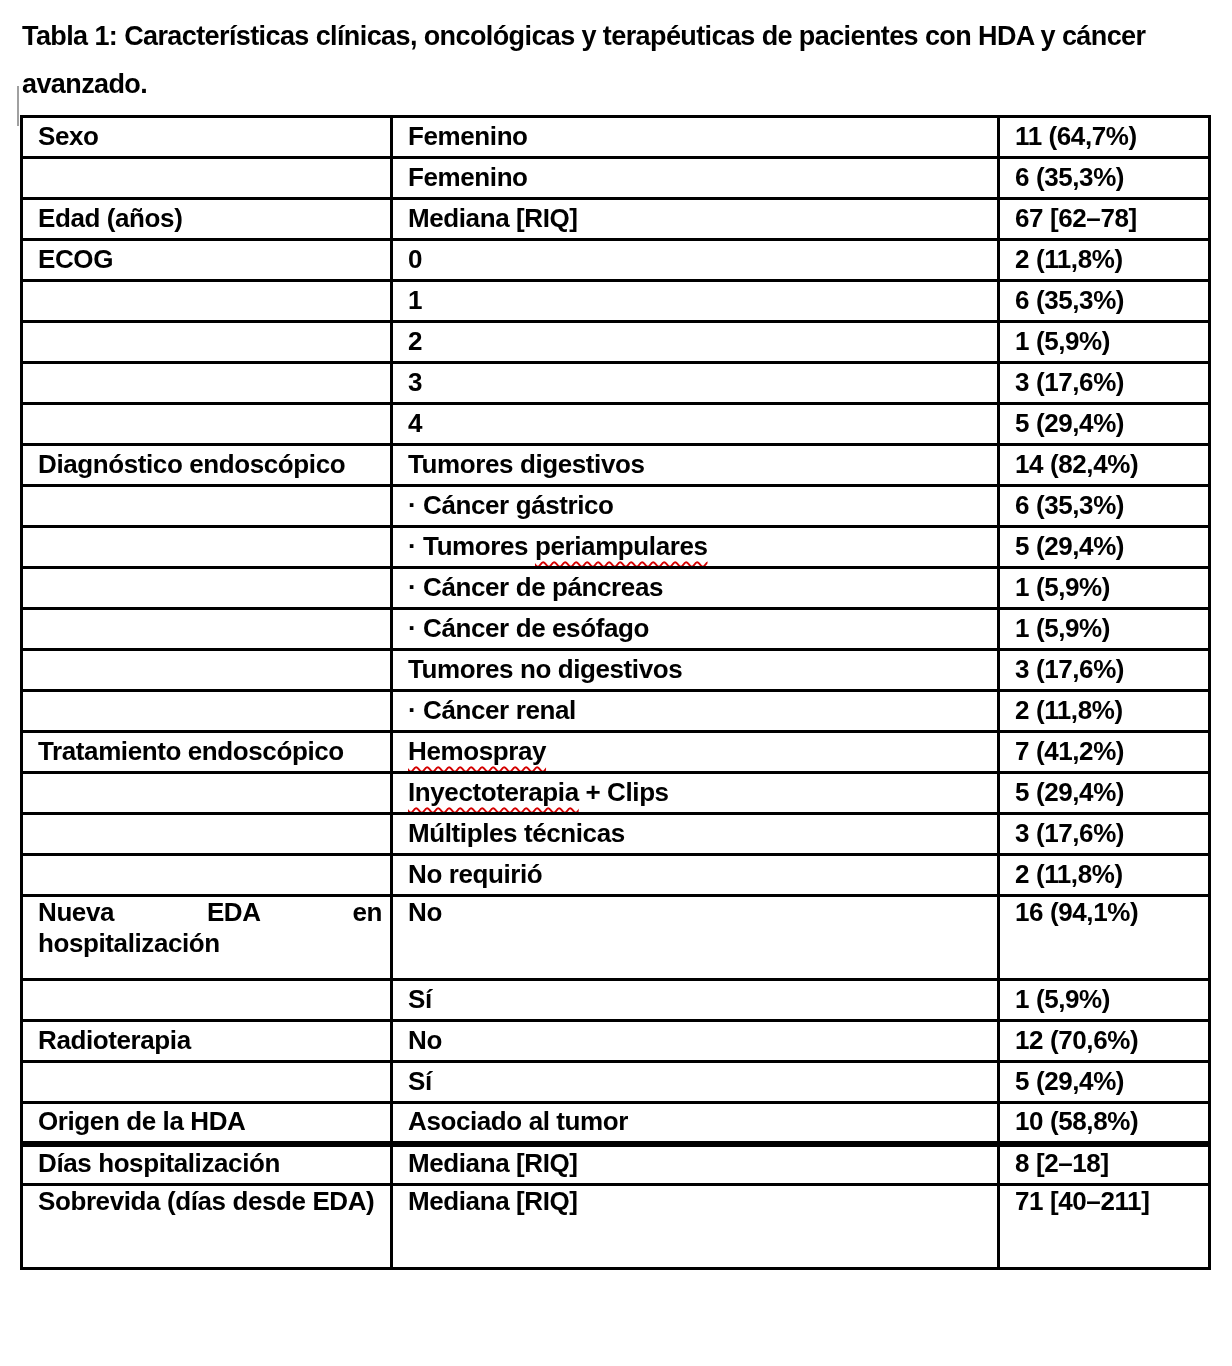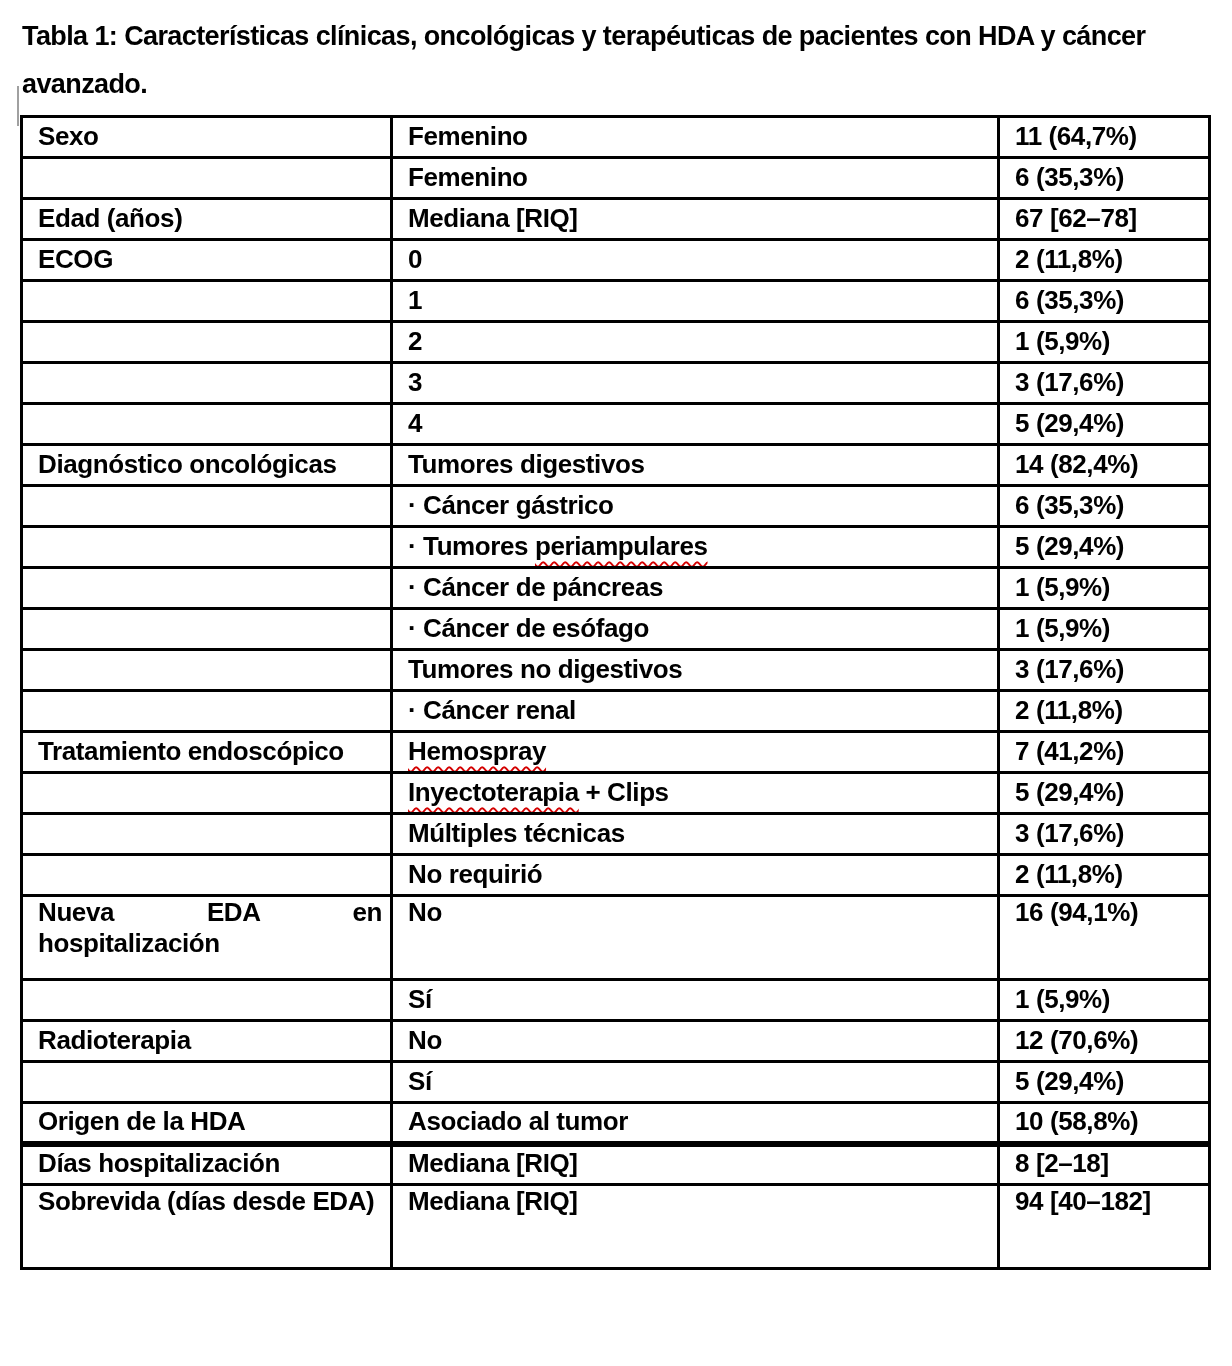--- a/index.html
+++ b/index.html
@@ -124,21 +124,21 @@
         <td></td>
         <td>3</td>
         <td>3 (17,6%)</td>
       </tr>
       <tr>
         <td></td>
         <td>4</td>
         <td>5 (29,4%)</td>
       </tr>
       <tr>
-        <td>Diagnóstico oncológicas</td>
+        <td>Diagnóstico endoscópico</td>
         <td>Tumores digestivos</td>
         <td>14 (82,4%)</td>
       </tr>
       <tr>
         <td></td>
         <td>· Cáncer gástrico</td>
         <td>6 (35,3%)</td>
       </tr>
       <tr>
         <td></td>
@@ -211,16 +211,16 @@
         <td>10 (58,8%)</td>
       </tr>
       <tr>
         <td>Días hospitalización</td>
         <td>Mediana [RIQ]</td>
         <td>8 [2–18]</td>
       </tr>
       <tr class="tall">
         <td class="justify">Sobrevida (días desde EDA)</td>
         <td>Mediana [RIQ]</td>
-        <td>94 [40–182]</td>
+        <td>71 [40–211]</td>
       </tr>
     </tbody>
 </table>
 
 </body></html>

